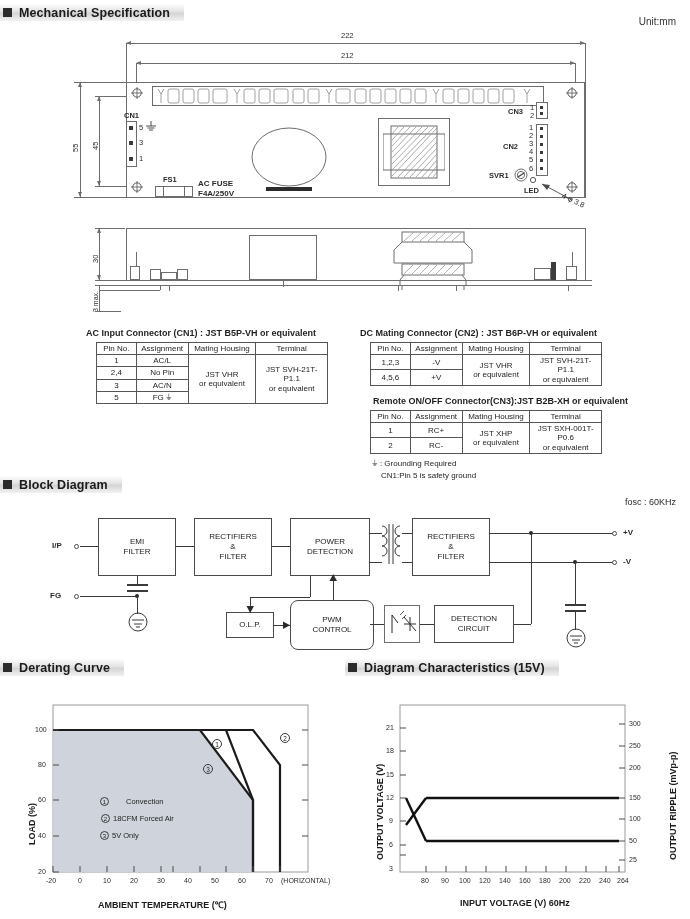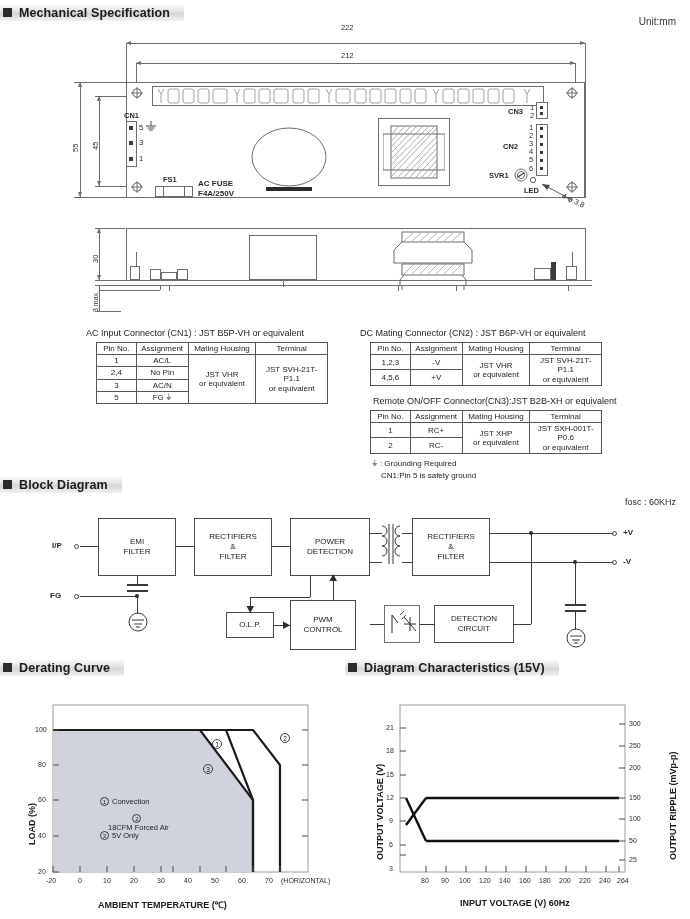--- a/index.html
+++ b/index.html
@@ -80,20 +80,21 @@
   }
   .arrU { border-bottom: 5px solid #6d6d6d; }
   .arrD { border-top: 5px solid #6d6d6d; }
 
   
   .tbl-cap {
     position: absolute;
     font-size: 9px;
     color: #1e1e1e;
     white-space: nowrap;
+    font-weight: bold;
   }
   table.pintbl {
     position: absolute;
     border-collapse: collapse;
     font-size: 8px;
     color: #1e1e1e;
   }
   table.pintbl th, table.pintbl td {
     border: 1px solid #555;
     text-align: center;
@@ -203,21 +204,21 @@
 <body>
 
 <div class="sec-head" style="left:0; top:4px;">
   <span class="bullet"></span>
   <span class="htext">Mechanical Specification</span>
 </div>
 <div class="unit-label" style="right:14px; top:16px;">Unit:mm</div>
 
 <div>
 
-  <div class="lbl" style="left:341px; top:24px;">222</div>
+  <div class="lbl" style="left:341px; top:32px;">222</div>
   <div class="ln h" style="left:126px; top:43px; width:459px;"></div>
   <div class="arrL" style="left:126px; top:40.5px;"></div>
   <div class="arrR" style="left:580px; top:40.5px;"></div>
   <div class="ln v" style="left:126px; top:43px; height:155px;"></div>
   <div class="ln v" style="left:585px; top:43px; height:155px;"></div>
 
   <div class="lbl" style="left:341px; top:52px;">212</div>
   <div class="ln h" style="left:136px; top:63px; width:439px;"></div>
   <div class="arrL" style="left:136px; top:60.5px;"></div>
   <div class="arrR" style="left:570px; top:60.5px;"></div>
@@ -576,21 +577,21 @@
   <div class="blk" style="left:412px; top:518px; width:78px; height:58px;">
     <div>
       <div>RECTIFIERS</div>
       <div>&amp;</div>
       <div>FILTER</div>
     </div>
   </div>
   <div class="blk" style="left:226px; top:612px; width:48px; height:26px;">
     <div>O.L.P.</div>
   </div>
-  <div class="blk" style="left:290px; top:600px; width:66px; height:50px;">
+  <div class="blk" style="left:290px; top:600px; width:84px; height:50px;border-radius:8px;">
     <div>
       <div>PWM</div>
       <div>CONTROL</div>
     </div>
   </div>
   <div class="blk" style="left:434px; top:605px; width:80px; height:38px;">
     <div>
       <div>DETECTION</div>
       <div>CIRCUIT</div>
     </div>
@@ -732,25 +733,25 @@
 <div class="tick-lbl" style="left:184px; top:877px;">40</div>
 <div class="tick-lbl" style="left:211px; top:877px;">50</div>
 <div class="tick-lbl" style="left:238px; top:877px;">60</div>
 <div class="tick-lbl" style="left:265px; top:877px;">70</div>
 <div class="horiz-note" style="left:281px; top:877px;">(HORIZONTAL)</div>
 
 <div class="curve-marker" style="left:212px; top:739px;">1</div>
 <div class="curve-marker" style="left:280px; top:733px;">2</div>
 <div class="curve-marker" style="left:203px; top:764px;">3</div>
 
-<div class="legend-row" style="left:100px; top:797px;">
+<div class="legend-row" style="left:100px; top:797px;gap:14px;">
   <span class="circnum">1</span>
   <span>Convection</span>
 </div>
-<div class="legend-row" style="left:108px; top:814px;flex-direction:column;">
+<div class="legend-row" style="left:101px; top:814px;">
   <span class="circnum">2</span>
   <span>18CFM Forced Air</span>
 </div>
 <div class="legend-row" style="left:100px; top:831px;">
   <span class="circnum">3</span>
   <span>5V Only</span>
 </div>
 
 <div class="axis-title vert" style="left:27px; top:845px;">LOAD (%)</div>
 <div class="axis-title" style="left:98px; top:898px;">AMBIENT TEMPERATURE (℃)</div>

